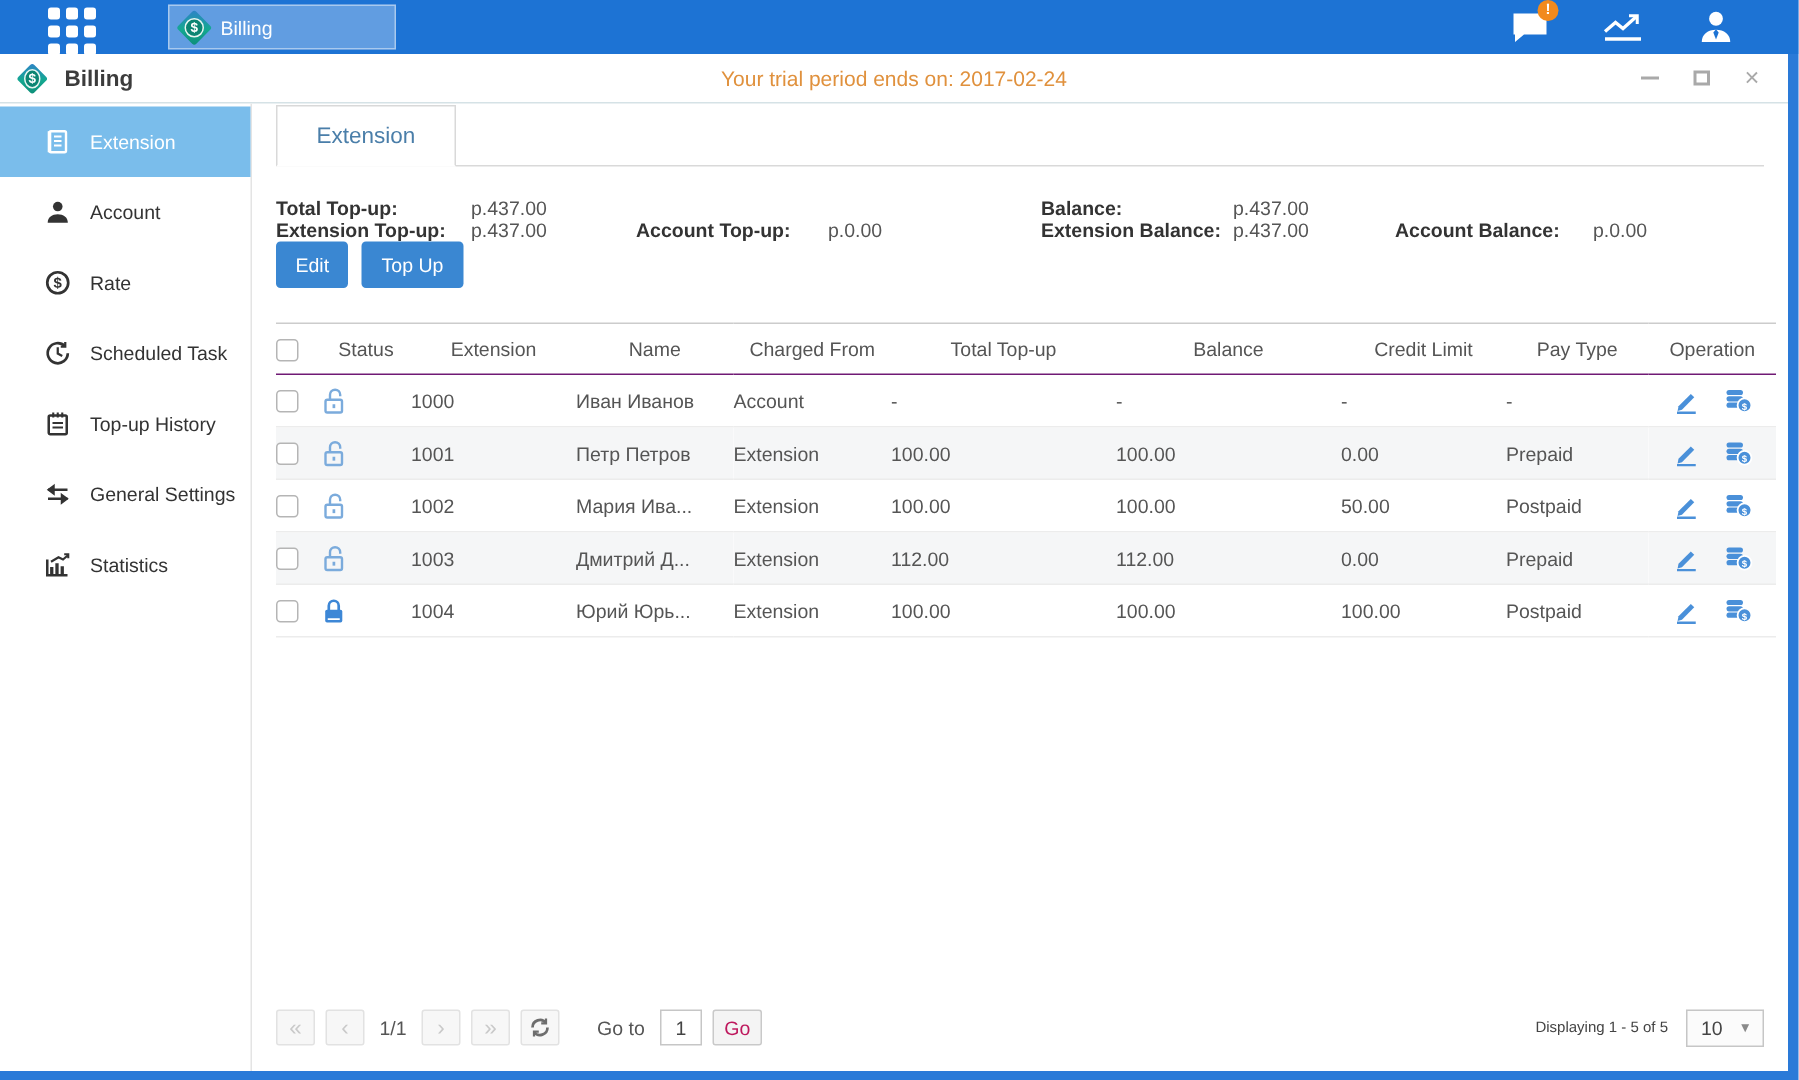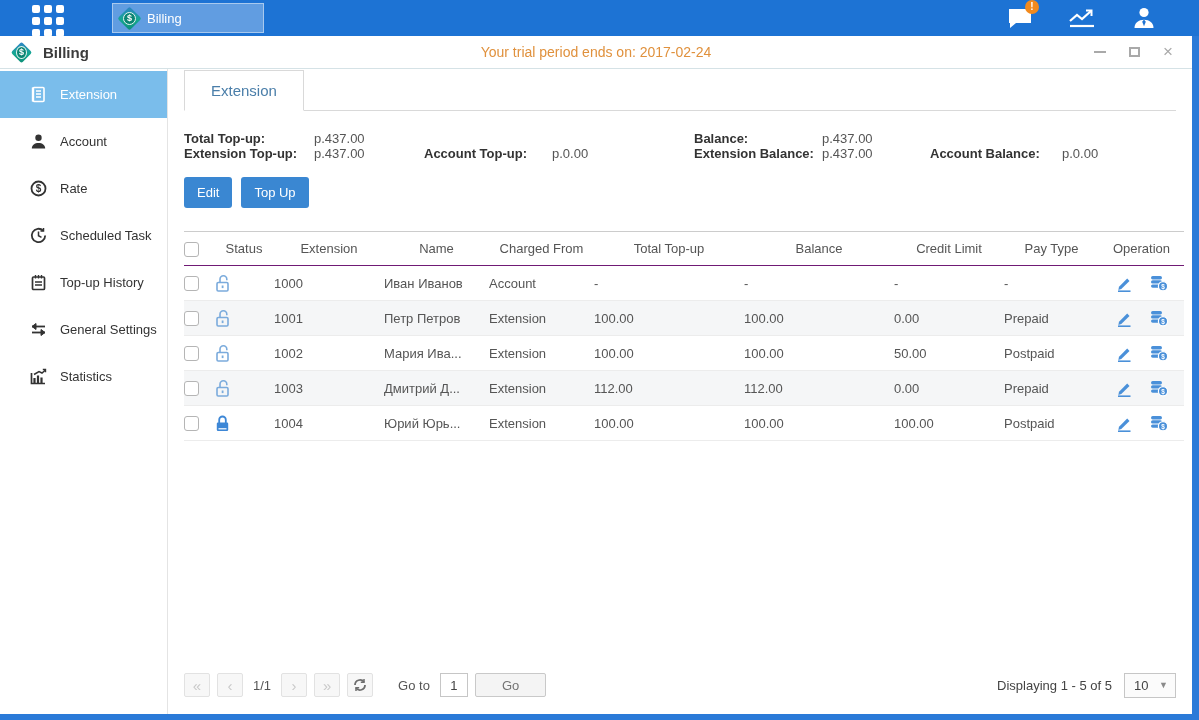--- a/index.html
+++ b/index.html
@@ -64,21 +64,21 @@
               border-bottom:1px solid #d9d9d9; }
   .tab { height:41px; margin-bottom:-1px; padding:0 26px; display:flex; align-items:center;
          background:#fff; border:1px solid #d9d9d9; border-bottom:1px solid #fff;
          color:#4a7ea9; font-size:15px; cursor:pointer; }
 
   .summary { margin-top:20px; display:grid; font-size:13px; 
              grid-template-columns:130px 110px 128px 142px 128px 108px 132px auto; }
   .summary .lab { font-weight:bold; color:#333; }
   .summary .val { color:#555; }
 
-  .actions { margin-top:16px; display:flex; gap:9px; }
+  .actions { display:flex; gap:9px; }
   .btn-blue { background:#3a87d2; color:#fff; border:none; border-radius:3px;
               font-size:13px; padding:8px 13px; cursor:pointer;
               font-family:"Liberation Sans",sans-serif; }
 
   
   table { margin-top:23px; width:100%; border-collapse:collapse; table-layout:fixed;
           font-size:13px; color:#555; }
   thead tr { border-top:1px solid #cccccc; border-bottom:1px solid #701a75; }
   th { height:34px; font-weight:normal; color:#555; text-align:center; }
   td { height:35px; white-space:nowrap; overflow:hidden; }
@@ -99,25 +99,25 @@
   .spacer { flex:1; }
   .pager { flex:0 0 auto; height:46px; display:flex; align-items:center; padding-bottom:12px; }
   .pg-btn { width:26px; height:24px; background:#f7f7f7; border:1px solid #e2e2e2;
             border-radius:2px; margin-right:7px; display:flex; align-items:center;
             justify-content:center; color:#c9c9c9; font-size:15px; cursor:pointer; }
   .pg-ind { color:#555; font-size:13px; margin:0 10px 0 3px; }
   .pg-refresh { color:#6e6e6e; }
   .goto-label { color:#555; font-size:13px; margin:0 10px 0 18px; }
   .goto-input { width:28px; height:24px; border:1px solid #c6c6c6; text-align:center;
                 font-size:13px; color:#444; font-family:"Liberation Sans",sans-serif; }
-  .go-btn { margin-left:7px; height:24px; padding:0 26px; background:#f4f4f4;
-            border:1px solid #c9c9c9; border-radius:2px; font-size:13px; color:#737373;
+  .go-btn { margin-left:7px; height:24px; padding:0 7px; background:#f4f4f4;
+            border:1px solid #c9c9c9; border-radius:2px; font-size:13px; color:#be185d;
             cursor:pointer; font-family:"Liberation Sans",sans-serif; }
   .pager-right { margin-left:auto; display:flex; align-items:center; gap:12px; }
-  .displaying { color:#444; font-size:13px; }
+  .displaying { color:#444; font-size:10px; }
   .pagesize { width:52px; height:25px; border:1px solid #c6c6c6; background:#fbfbfb;
               display:flex; align-items:center; cursor:pointer; }
   .pagesize .v { flex:1; padding-left:9px; font-size:13px; color:#444; }
   .pagesize .caret { padding-right:7px; color:#8a8a8a; font-size:9px; }
 </style>
 </head>
 <body>
 
 <div class="screen">
 

